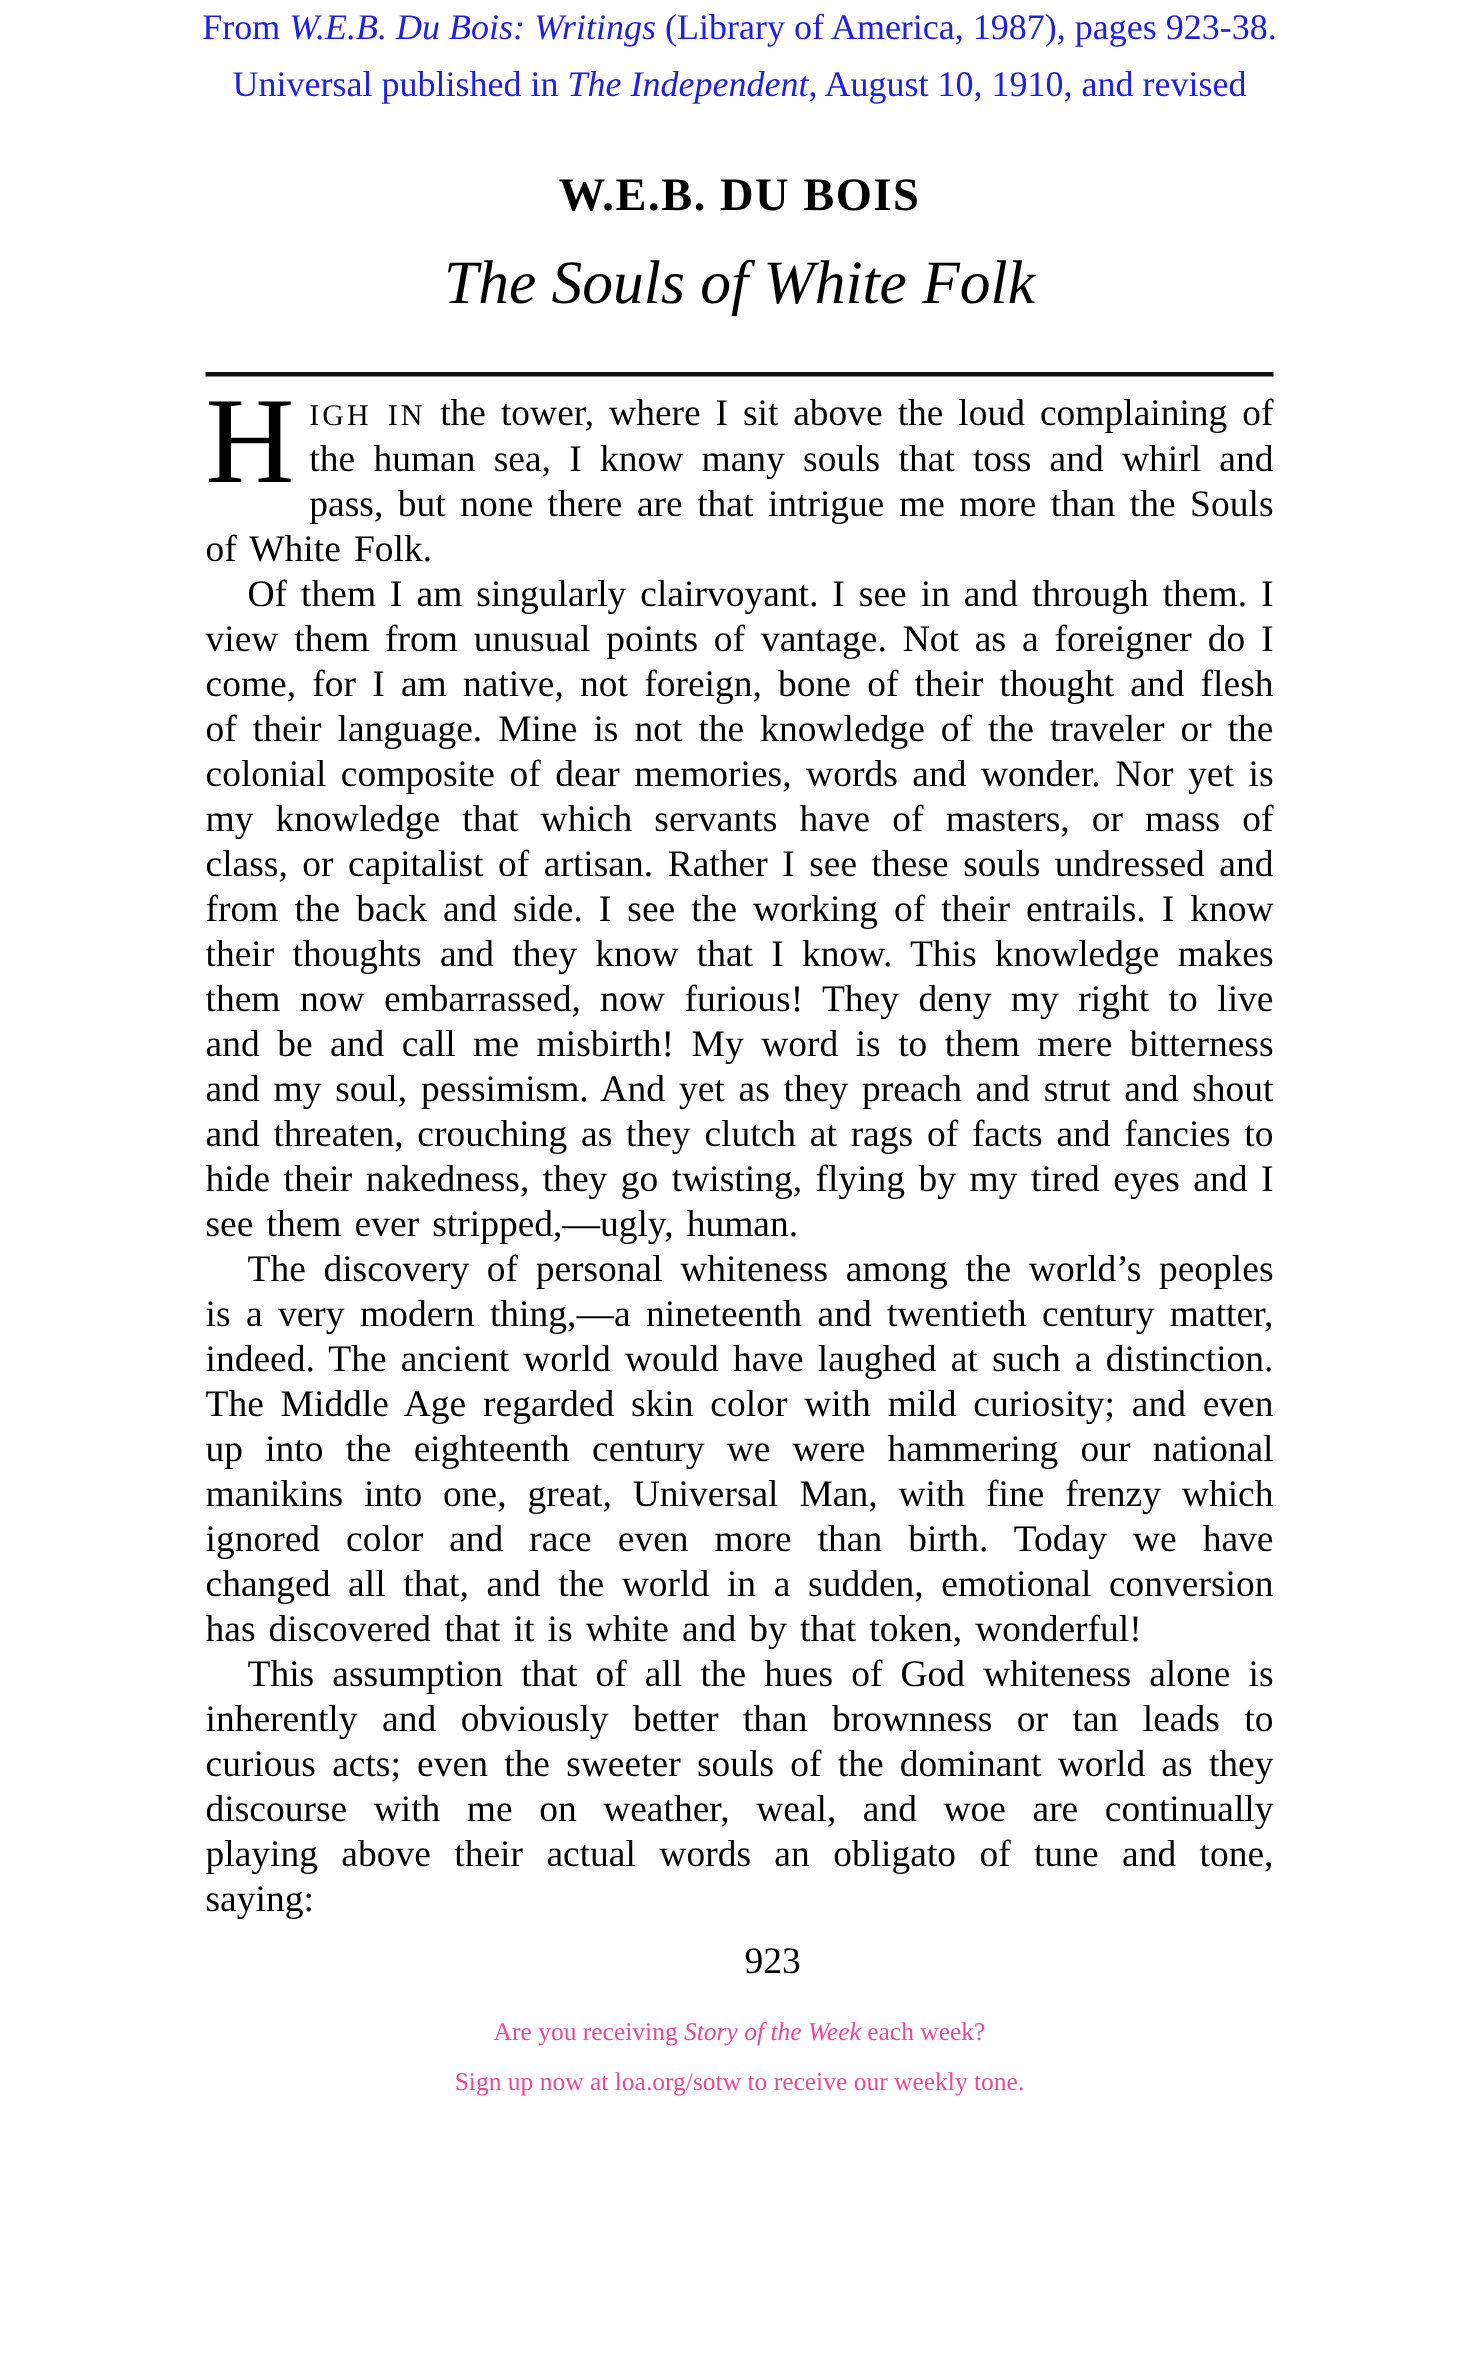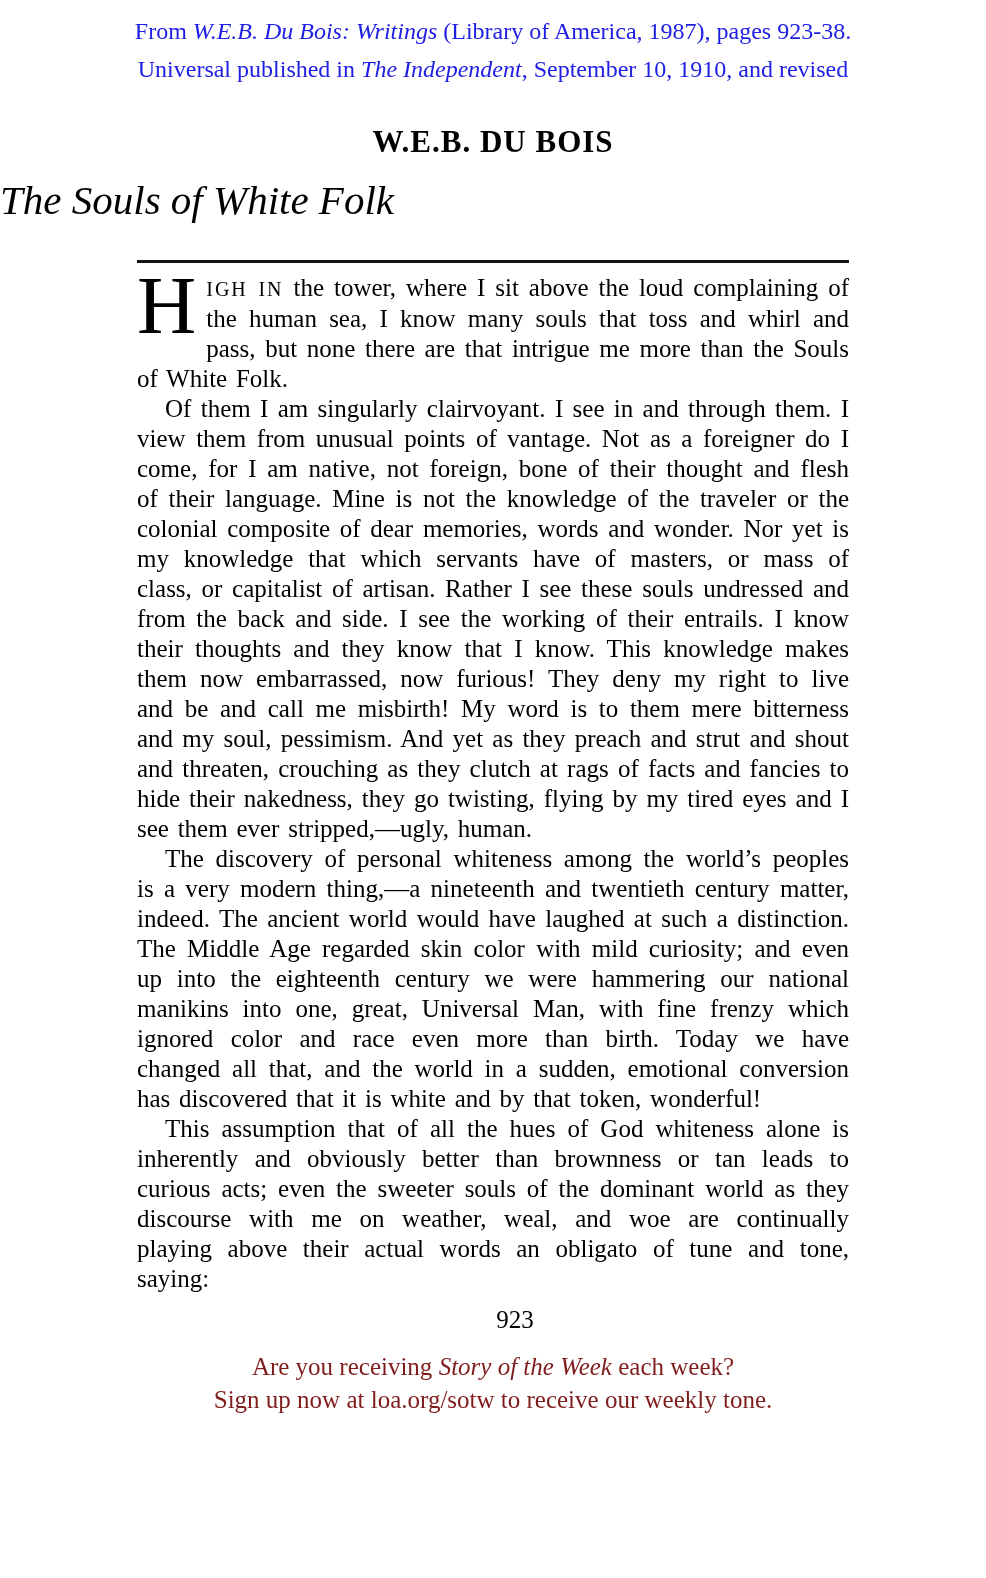--- a/index.html
+++ b/index.html
@@ -15,40 +15,41 @@
     font-family: "Liberation Serif", "DejaVu Serif", serif;
     color: #000000;
     overflow: hidden;
   }
   .column {
     width: 712px;
     margin: 0 auto;
   }
   
   .source-note {
-    padding-top: 16px;
+    padding-top: 4px;
     text-align: center;
     color: #2020e4;
     font-size: 24px;
     line-height: 30px;
   }
   .source-note .line1 {
     margin-bottom: 8px;
   }
   .italic { font-style: italic; }
   
   .author-heading {
     margin-top: 40px;
     text-align: center;
     font-size: 31px;
     font-weight: bold;
     letter-spacing: 1px;
   }
   .article-title {
     margin-top: 16px;
+    text-align: center;
     font-size: 41px;
     font-style: italic;
   }
   .title-rule {
     height: 3px;
     background: #111111;
     margin-top: 36px;
     margin-bottom: 10px;
   }
   
@@ -79,40 +80,40 @@
   
   .page-number {
     margin-top: 12px;
     text-align: center;
     font-size: 25px;
     margin-left: 44px;
   }
   .newsletter-promo {
     margin-top: 16px;
     text-align: center;
-    color: #7f1d1d;
-    font-size: 25px;
+    color: #ec4899;
+    font-size: 17px;
     line-height: 33px;
   }
   .signup-link {
     font-weight: normal;
     cursor: pointer;
   }
 </style>
 </head>
 <body>
 
 <div class="page">
 
   <div class="source-note">
     <div class="line1">
       <span>From </span><span class="italic">W.E.B. Du Bois: Writings</span><span> (Library of America, 1987), pages 923-38.</span>
     </div>
     <div>
-      <span>Universal published in </span><span class="italic">The Independent</span><span>, September 10, 1910, and revised</span>
+      <span>Universal published in </span><span class="italic">The Independent</span><span>, August 10, 1910, and revised</span>
     </div>
   </div>
 
   <div class="author-heading">W.E.B. DU BOIS</div>
   <div class="article-title">The Souls of White Folk</div>
 
   <div class="column">
     <div class="title-rule"></div>
 
     <div class="article-body">

